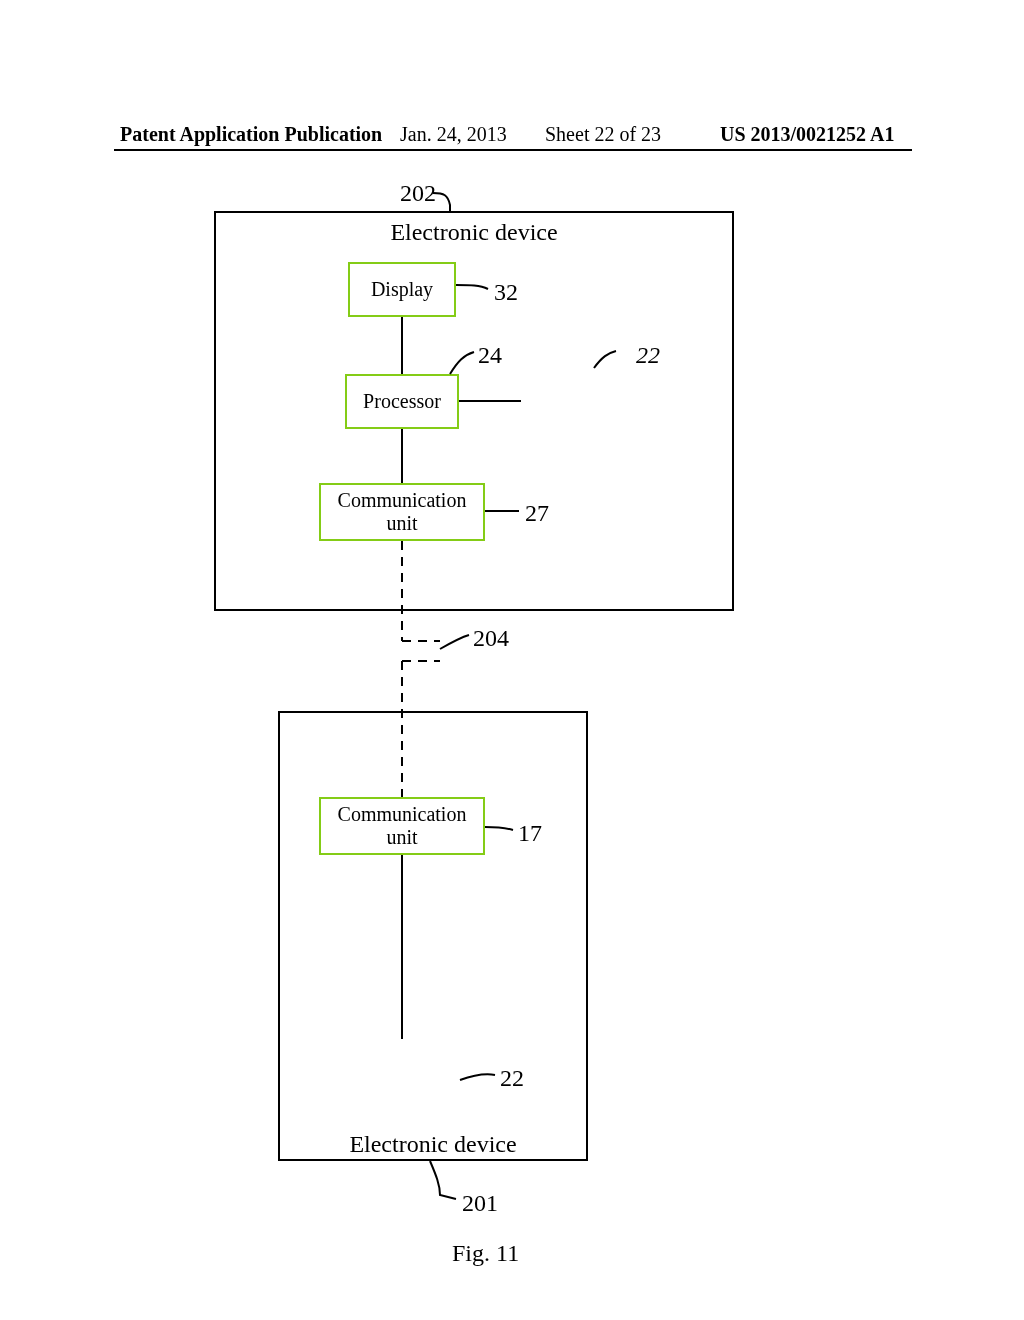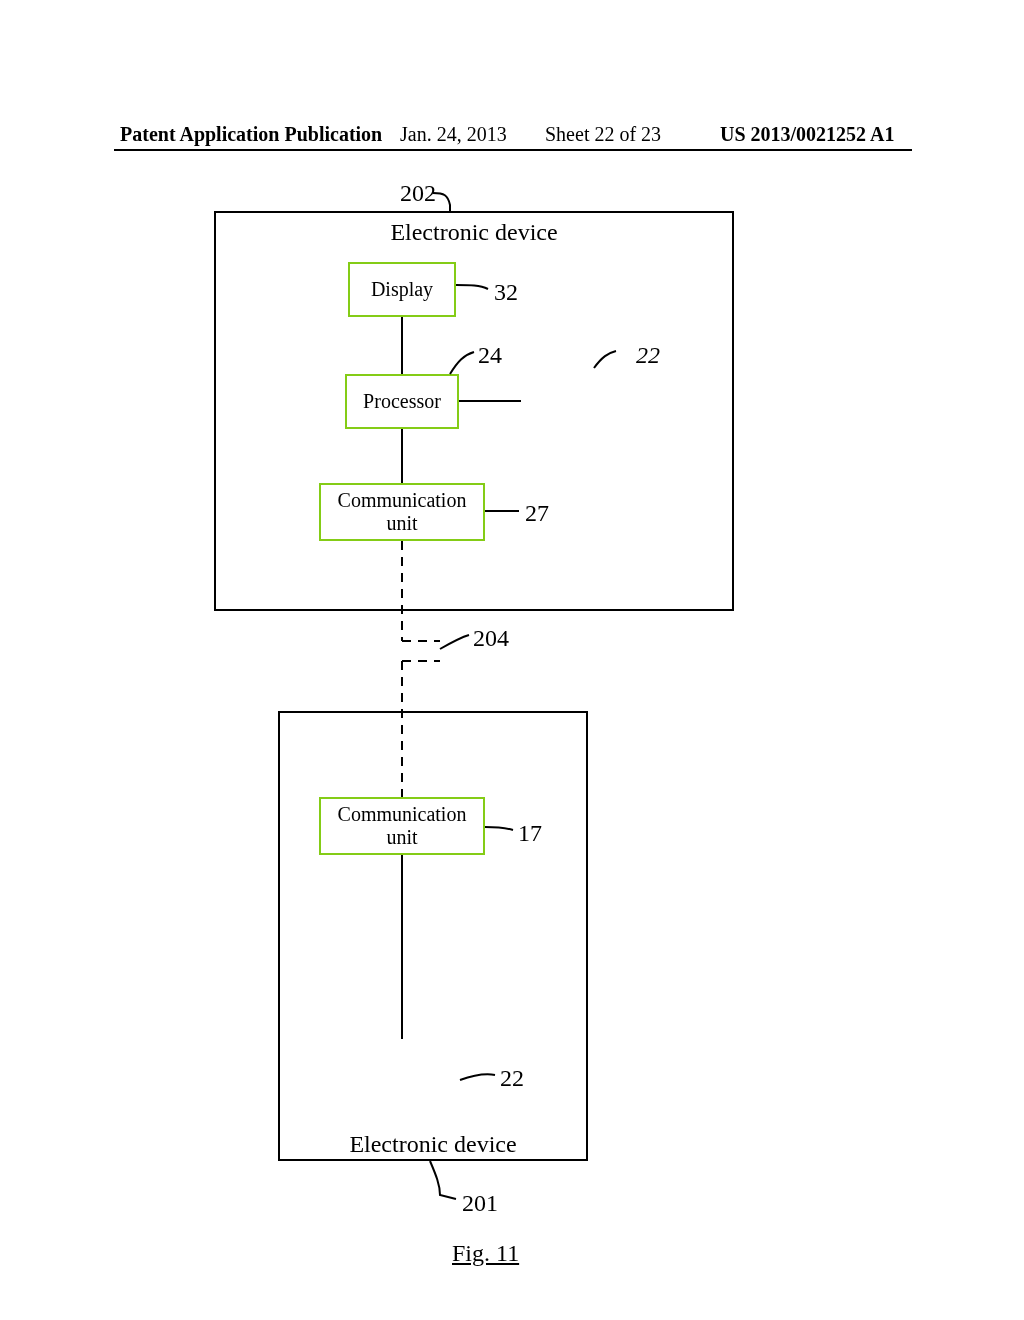--- a/index.html
+++ b/index.html
@@ -72,21 +72,20 @@
   }
   .centered-label {
     position: absolute;
     font-size: 24px;
     width: 200px;
     text-align: center;
   }
   .fig-caption {
     position: absolute;
     font-size: 24px;
-    text-decoration: underline;
   }
 
   svg.overlay {
     position: absolute;
     top: 0;
     left: 0;
     width: 1024px;
     height: 1320px;
     pointer-events: none;
   }

